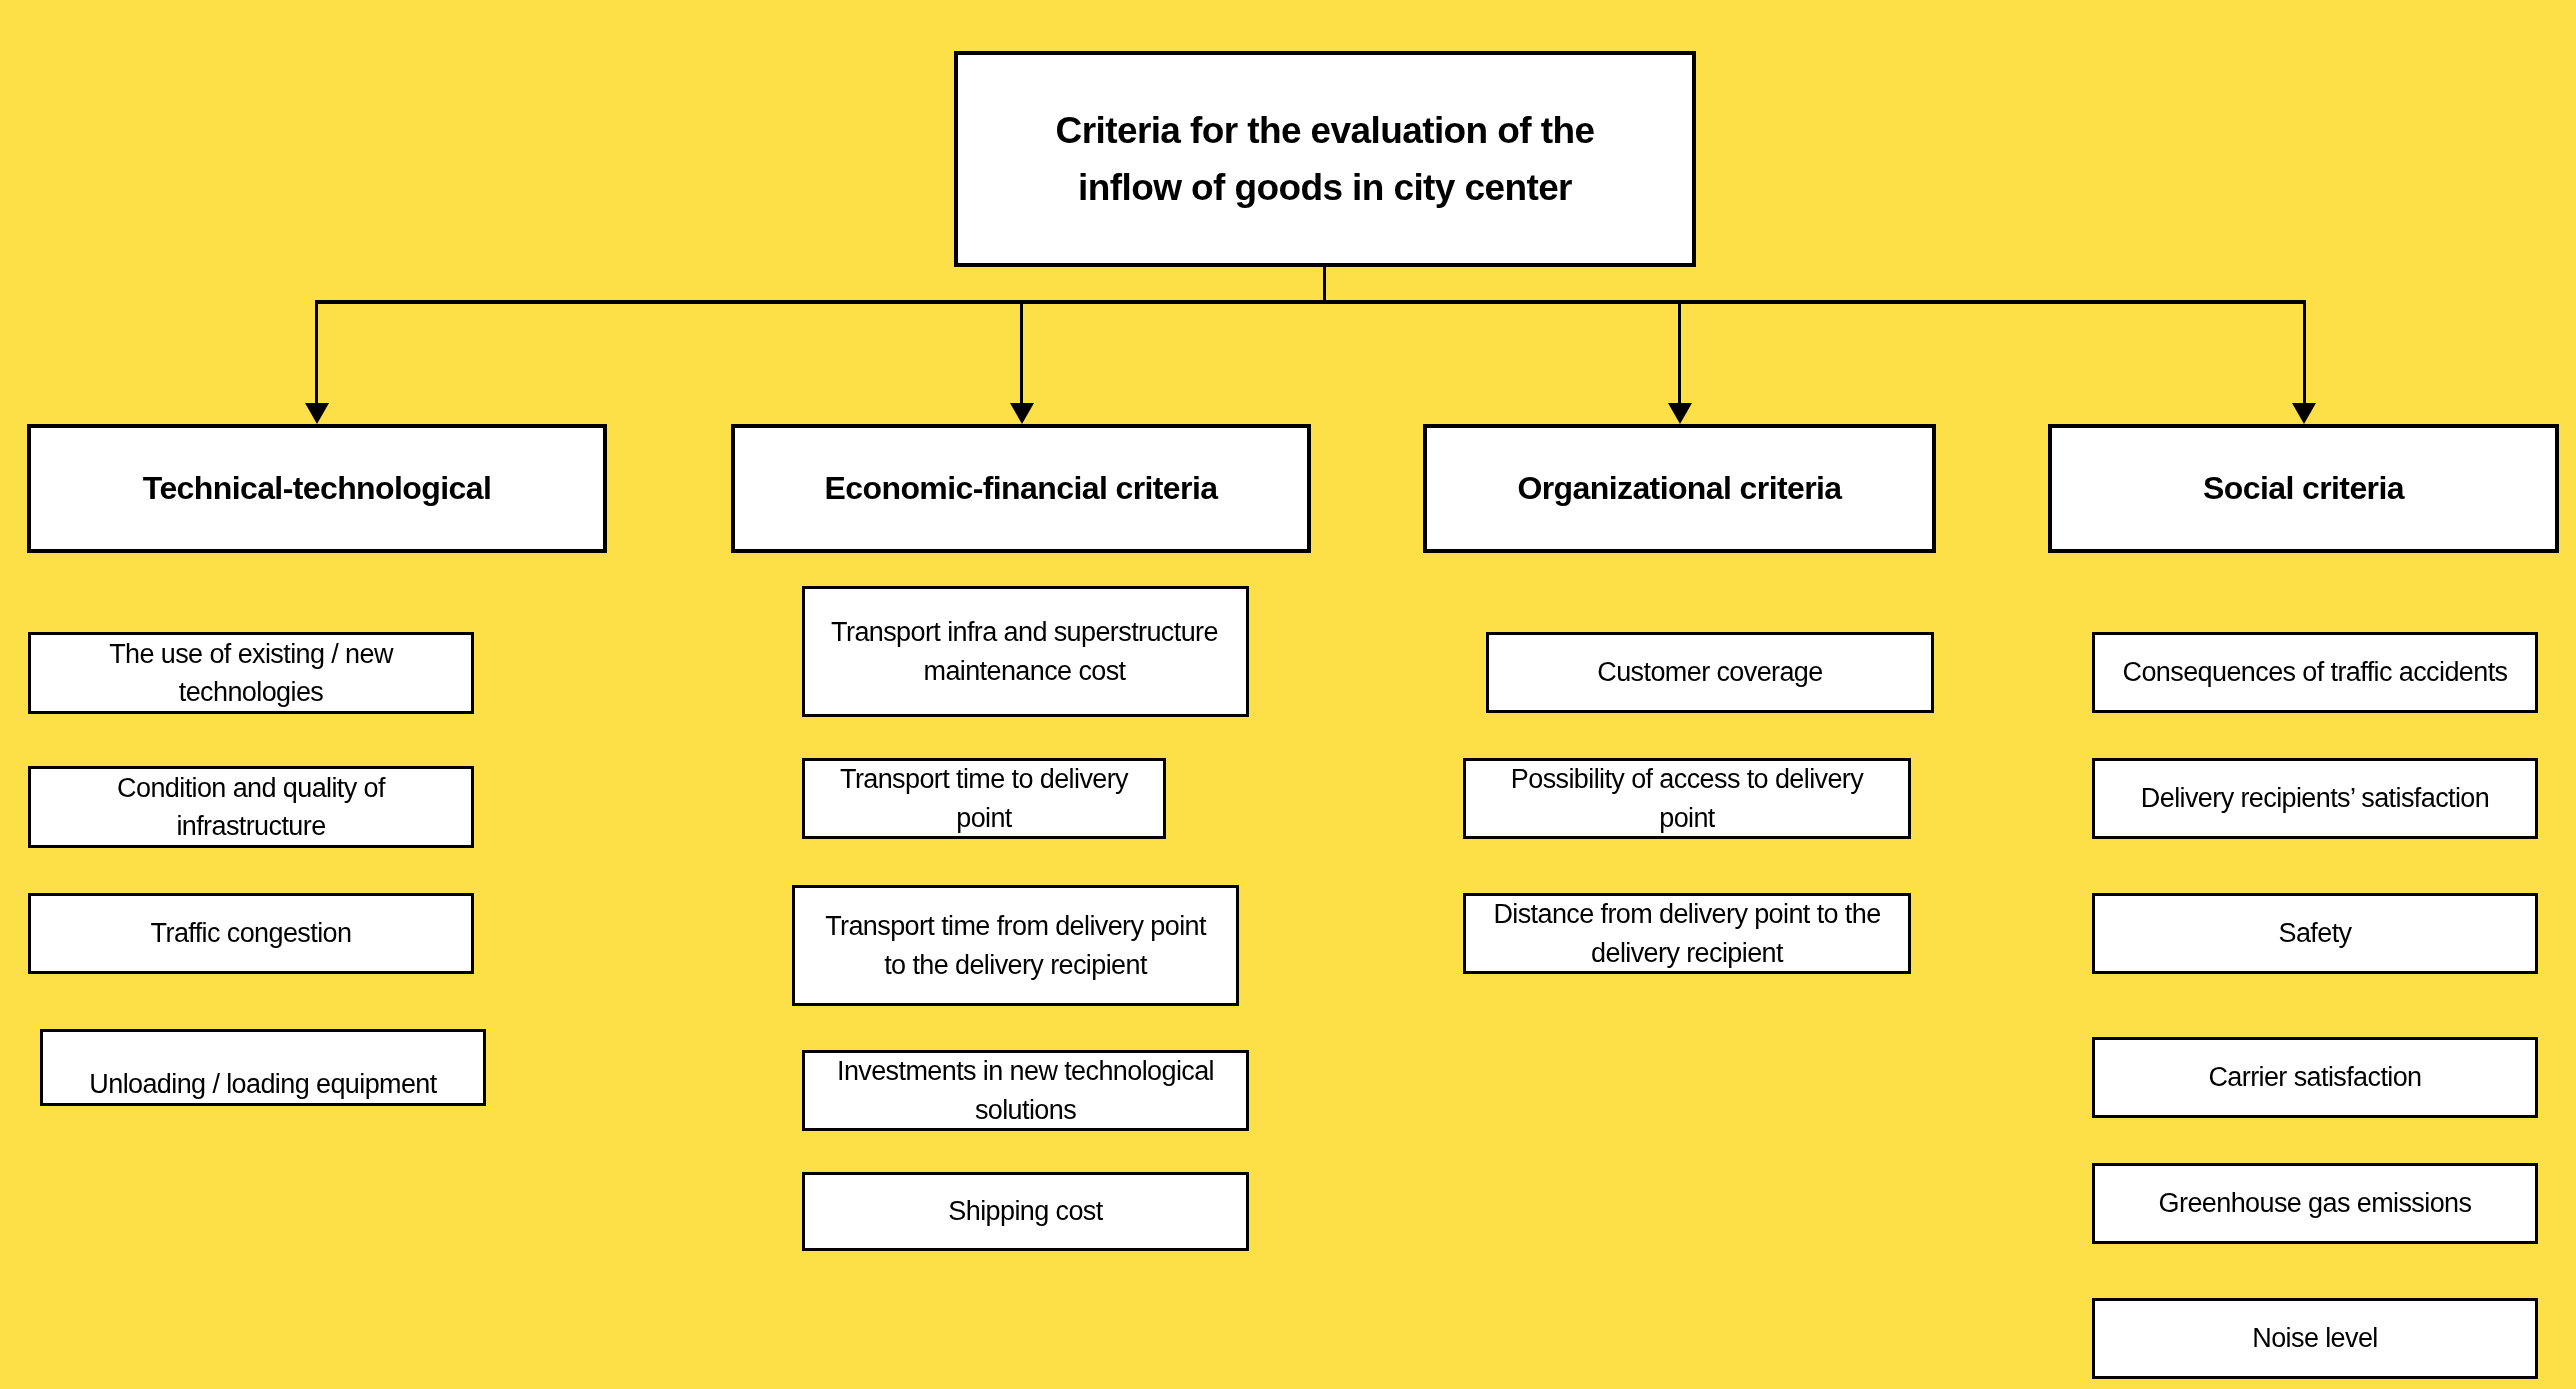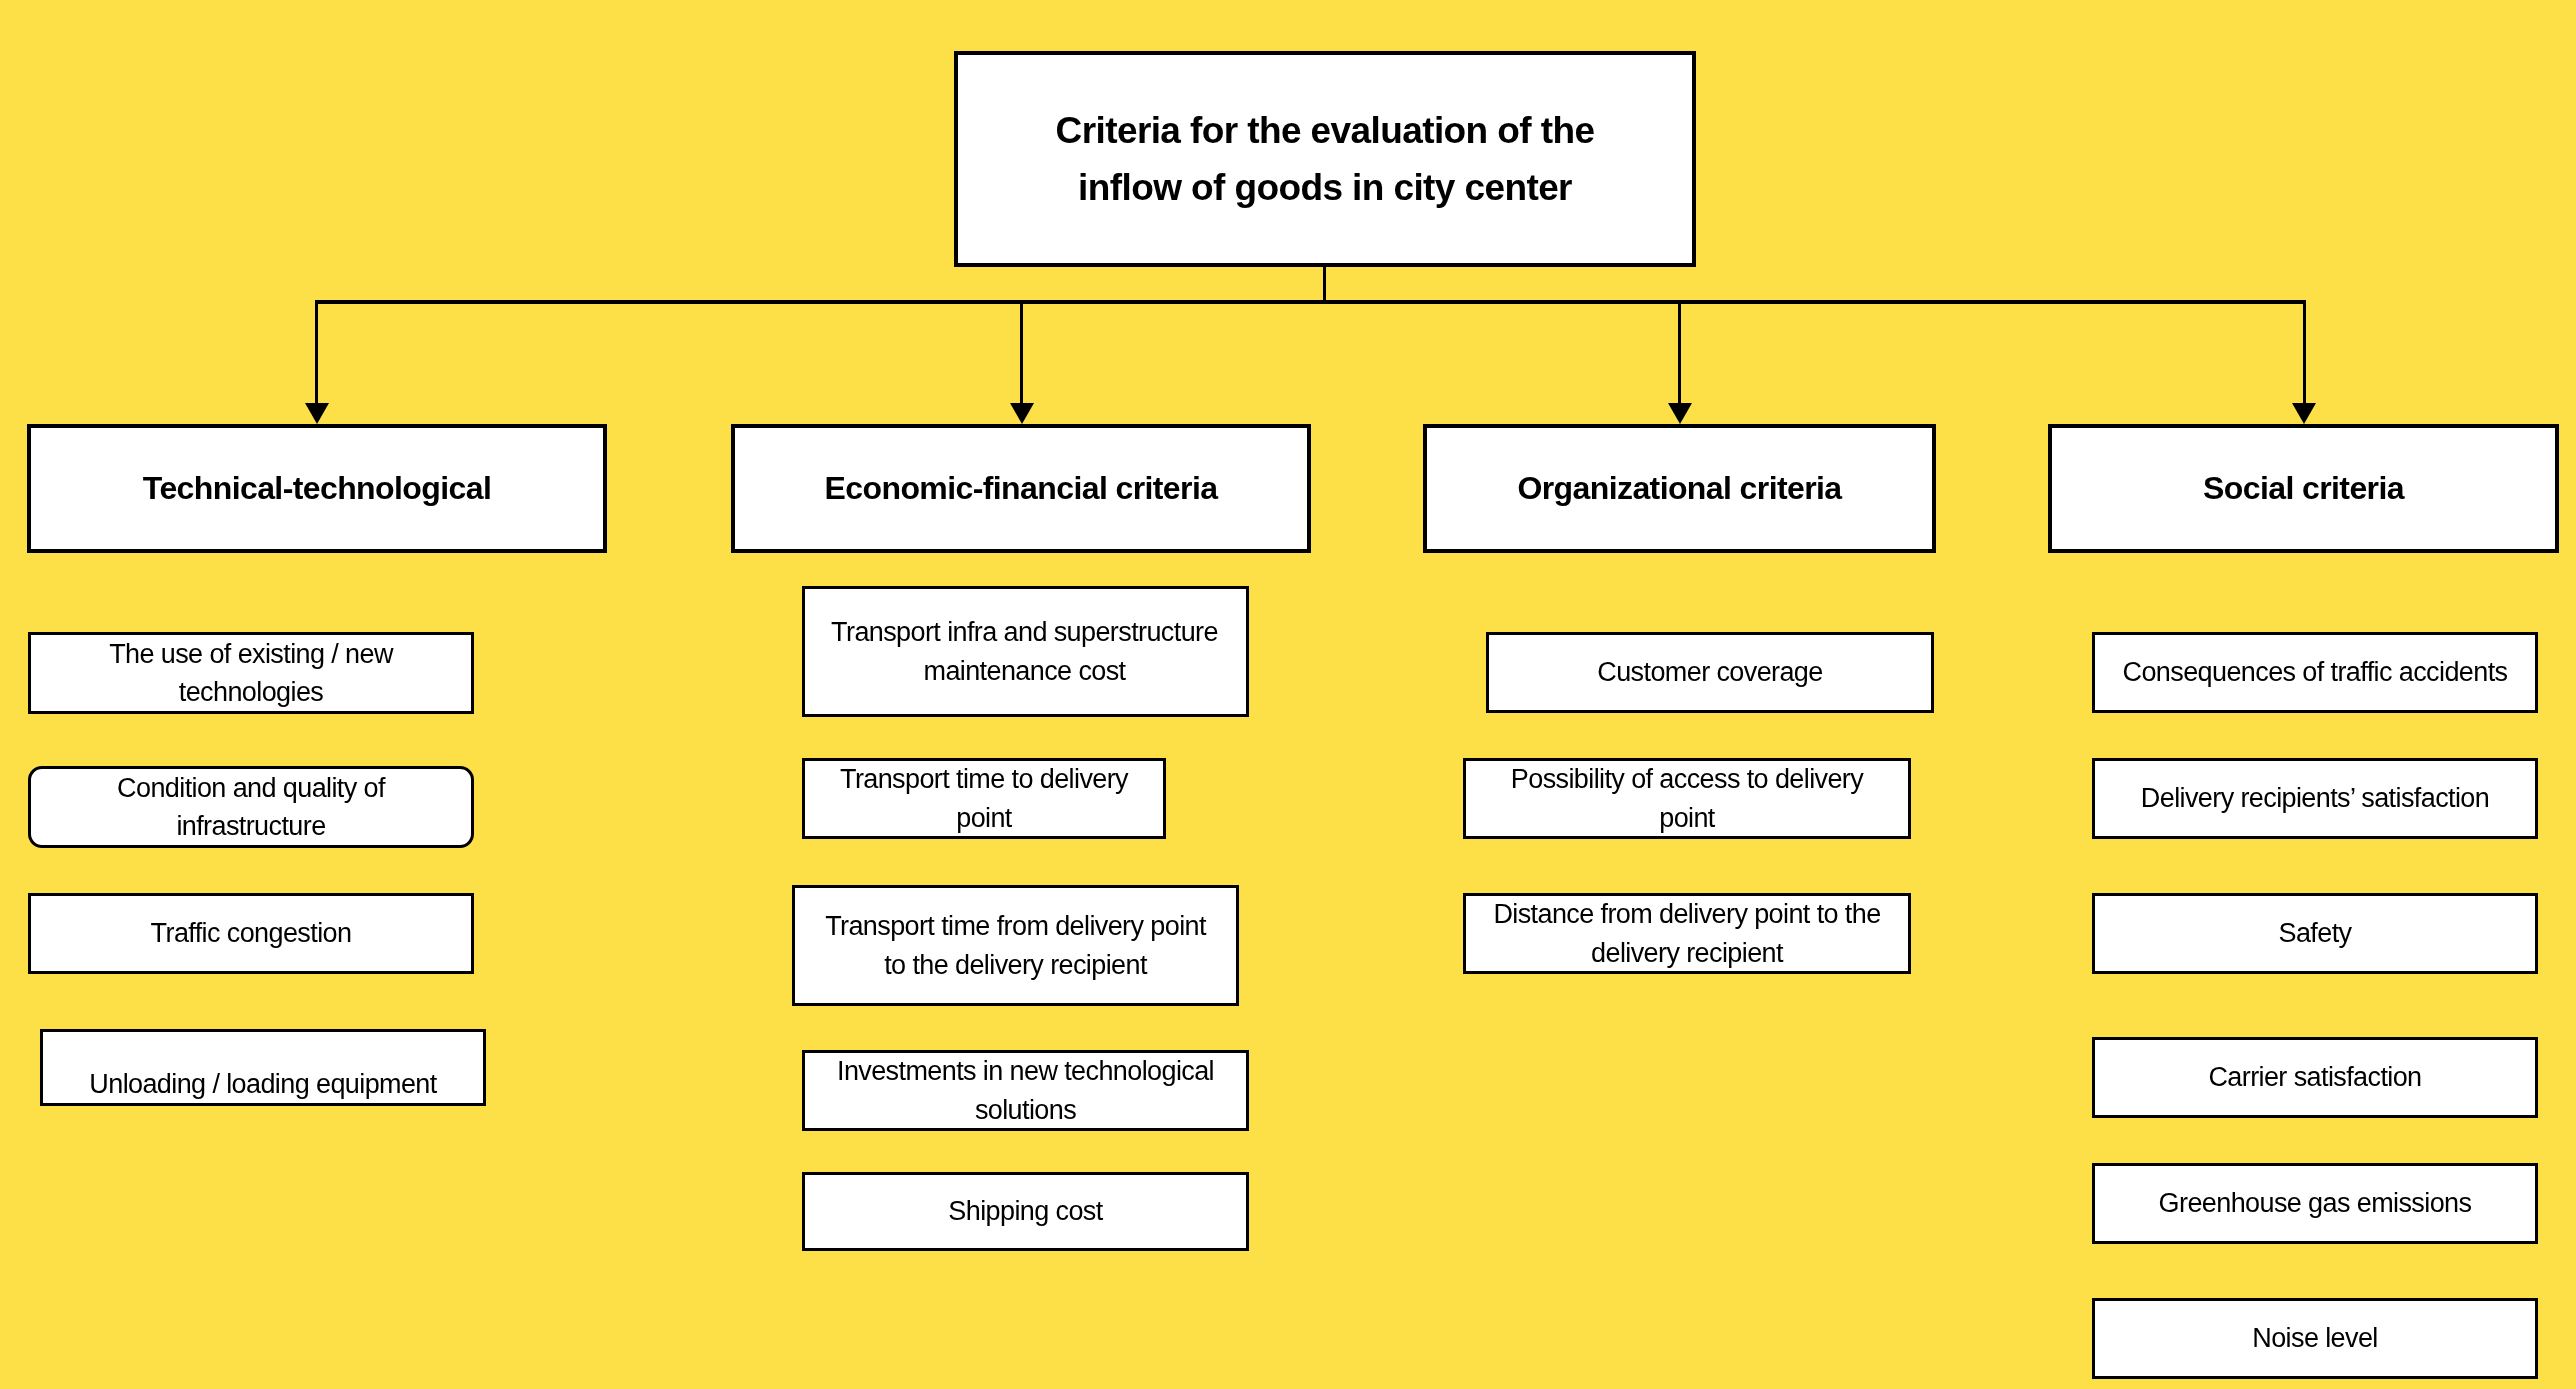--- a/index.html
+++ b/index.html
@@ -92,21 +92,21 @@
   <div class="box header-box" style="left:1423px; top:424px; width:513px; height:129px;">
     <span>Organizational criteria</span>
   </div>
   <div class="box header-box" style="left:2048px; top:424px; width:511px; height:129px;">
     <span>Social criteria</span>
   </div>
 
   <div class="box child-box" style="left:28px; top:632px; width:446px; height:82px;">
     <span>The use of existing / new technologies</span>
   </div>
-  <div class="box child-box" style="left:28px; top:766px; width:446px; height:82px;border-radius:14px;">
+  <div class="box child-box" style="left:28px; top:766px; width:446px; height:82px;">
     <span>Condition and quality of infrastructure</span>
   </div>
   <div class="box child-box" style="left:28px; top:893px; width:446px; height:81px;">
     <span>Traffic congestion</span>
   </div>
   <div class="box child-box" style="left:40px; top:1029px; width:446px; height:77px;align-items:flex-end;">
     <span>Unloading / loading equipment</span>
   </div>
 
   <div class="box child-box" style="left:802px; top:586px; width:447px; height:131px;padding-left:16px;">

